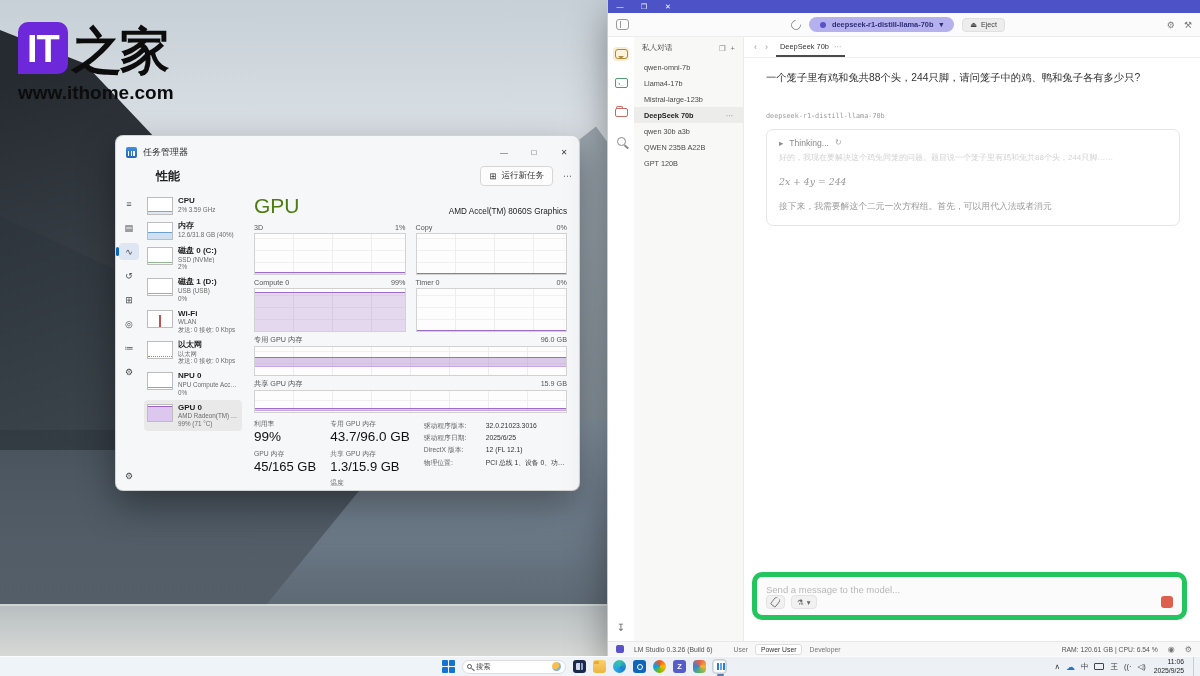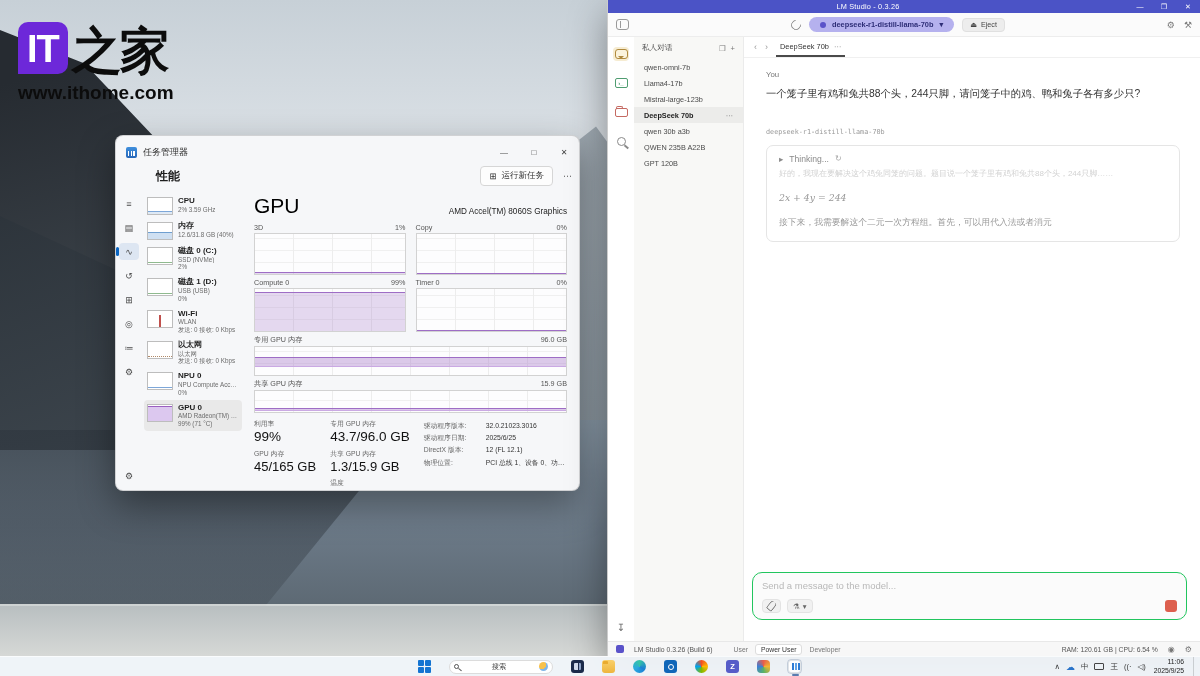--- a/index.html
+++ b/index.html
@@ -53,21 +53,21 @@
   .spark-disk i{height:2px;border-top:1px solid #8fba8f;}
   .spark-wifi i{left:11px;right:auto;width:2px;height:70%;background:#c0504d;}
   .spark-eth i{height:2px;border-top:1px dotted #b08968;}
   .spark-npu i{height:2px;border-top:1px solid #7da7d9;}
   .spark-gpu i{height:92%;background:#dcc8ef;border-top:1px solid #9b5fc0;}
   .side-txt{min-width:0;}
   .side-name{font-size:8px;font-weight:700;color:#1f1f1f;line-height:1.2;white-space:nowrap;}
   .side-sub{font-size:6.3px;color:#6b6b6b;line-height:1.25;white-space:nowrap;overflow:hidden;text-overflow:ellipsis;max-width:66px;}
   .tm-main{flex:1;padding:2px 12px 0 10px;min-width:0;}
   .gpu-head{display:flex;align-items:flex-end;justify-content:space-between;margin:2px 0 4px;}
-  .gpu-title{font-size:21px;font-weight:300;color:#000000;line-height:1;}
+  .gpu-title{font-size:21px;font-weight:300;color:#4d7c0f;line-height:1;}
   .gpu-sub{font-size:8.2px;color:#222;}
   .chart-grid{display:grid;grid-template-columns:1fr 1fr;column-gap:10px;}
   .chart-lblrow{display:flex;justify-content:space-between;font-size:7.2px;color:#555;margin:3px 0 1px;}
   .chart{position:relative;border:1px solid #d2d2d2;background:repeating-linear-gradient(90deg,transparent 0 38px,#ededed 38px 39px),repeating-linear-gradient(0deg,transparent 0 11px,#f0f0f0 11px 12px),#fdfdfe;overflow:hidden;}
   .c-sm{height:42px;}
   .c-sm2{height:44px;}
   .fill{position:absolute;left:0;right:0;bottom:0;background:rgba(160,112,198,.26);border-top:1.3px solid #9e6dc5;}
   .band{position:absolute;left:0;right:0;background:rgba(163,116,201,.38);border-top:1.3px solid #9e6dc5;border-bottom:1px solid #caa9e3;}
   .mem1{height:30px;}
   .mem2{height:23px;}
@@ -122,37 +122,37 @@
   .chat-scroll{flex:1;padding:12px 20px 0 22px;min-height:0;}
   .you{font-size:7.8px;color:#777;margin-bottom:7px;}
   .umsg{font-size:10.3px;color:#333;line-height:1.55;max-width:430px;}
   .mname{font-family:"DejaVu Sans Mono",monospace;font-size:6.8px;color:#999;margin:26px 0 9px;}
   .think-card{max-width:424px;border:1px solid #e5e5e5;border-radius:7px;padding:8px 12px 12px;}
   .think-head{display:flex;align-items:center;gap:6px;color:#8a8a8a;font-size:8.6px;}
   .think-head .sp{font-size:8px;color:#aaa;}
   .think-preview{font-size:8px;color:#d2d2d2;white-space:nowrap;overflow:hidden;text-overflow:ellipsis;margin-top:4px;}
   .eq{font-family:"DejaVu Serif",serif;font-style:italic;font-size:9.3px;color:#979797;margin-top:13px;}
   .think-zh{font-size:8.8px;color:#9a9a9a;margin-top:13px;line-height:1.5;}
-  .input-wrap{position:absolute;left:8px;right:13px;bottom:21px;height:48px;border:1px solid #22c55e;background:#fbfbfb;border-radius:10px;padding:7px 9px;}
+  .input-wrap{position:absolute;left:8px;right:13px;bottom:21px;height:48px;border:5px solid #22c55e;background:#fbfbfb;border-radius:10px;padding:7px 9px;}
   .ph{font-size:9.5px;color:#b8b8b8;}
   .input-tools{position:absolute;left:9px;bottom:6px;display:flex;gap:6px;align-items:center;}
   .itool{height:14px;border:1px solid #e3e3e3;background:#f1f1f1;border-radius:4px;display:flex;align-items:center;justify-content:center;padding:0 5px;color:#666;font-size:7.5px;gap:3px;}
   .clip{width:7px;height:10px;border:1.3px solid #777;border-radius:4px 4px 2px 2px;border-top:none;transform:rotate(38deg);}
   .stop-btn{position:absolute;right:9px;bottom:7px;width:12px;height:12px;border-radius:3px;background:#dd5f4e;}
   .lm-status{height:15px;background:#f7f7f7;border-top:1px solid #e8e8e8;display:flex;align-items:center;padding:0 8px;gap:10px;font-size:6.8px;color:#555;flex:none;}
   .lm-logo-dot{width:8px;height:8px;border-radius:2px;background:#5a52c9;flex:none;}
   .modes{display:flex;gap:2px;align-items:center;margin-left:6px;}
   .mode{padding:1px 5px;color:#777;}
   .mode.active{background:#fff;border:1px solid #ddd;border-radius:3px;color:#333;}
   .lm-status .grow{flex:1;}
   .stat-ic{color:#777;font-size:8px;}
 
   
   .taskbar{position:absolute;left:0;bottom:0;width:100%;height:20px;background:rgba(240,244,249,.94);border-top:1px solid rgba(255,255,255,.7);display:flex;align-items:center;}
-  .tb-centergrp{position:absolute;left:418px;display:flex;align-items:center;gap:18px;height:100%;text-align:center;}
+  .tb-centergrp{position:absolute;left:442px;display:flex;align-items:center;gap:7px;height:100%;}
   .start{width:13px;height:13px;display:grid;grid-template-columns:6px 6px;grid-template-rows:6px 6px;gap:1px;}
   .start i{background:#1374d2;border-radius:1px;}
   .search-pill{width:104px;height:14px;background:#fff;border:1px solid #dcdcdc;border-radius:8px;display:flex;align-items:center;padding:0 4px;gap:4px;}
   .mag{width:5px;height:5px;border:1.2px solid #555;border-radius:50%;position:relative;flex:none;}
   .mag:after{content:"";position:absolute;right:-3px;bottom:-2px;width:3.5px;height:1.2px;background:#555;transform:rotate(40deg);}
   .search-txt{font-size:7.3px;color:#444;flex:1;}
   .weather{width:9px;height:9px;border-radius:50%;background:radial-gradient(circle at 35% 35%,#f7c14c 0 45%,#7fb5e8 50% 100%);flex:none;}
   .tico{width:13px;height:13px;border-radius:3px;position:relative;}
   .t-view{background:#1b2a4a;}
   .t-view:after{content:"";position:absolute;inset:3px;background:linear-gradient(90deg,#cfd8ea 0 4px,transparent 4px 5px,#8fa3c8 5px 7px);border-radius:1px;}
@@ -399,21 +399,20 @@
                 <span class="det-val">PCI 总线 1、设备 0、功能 0</span>
               </div>
           </div>
         </div>
       </div>
     </div>
   </div>
 
   <div class="win lm">
     <div class="lm-titlebar">
-      <span class="lm-title">LM Studio - 0.3.26</span>
       <span class="lm-ctrls">
         <span class="wbtn">—</span>
         <span class="wbtn">❐</span>
         <span class="wbtn">✕</span>
       </span>
     </div>
 
     <div class="lm-toolbar">
       <span class="tgl"></span>
       <span class="tb-center">
@@ -485,21 +484,20 @@
         <div class="tabs-row">
           <span class="nav-ch">‹</span>
           <span class="nav-ch">›</span>
           <span class="tab">
             <span>DeepSeek 70b</span>
             <span class="dots">⋯</span>
           </span>
         </div>
 
         <div class="chat-scroll">
-          <div class="you">You</div>
           <div class="umsg">一个笼子里有鸡和兔共88个头，244只脚，请问笼子中的鸡、鸭和兔子各有多少只?</div>
           <div class="mname">deepseek-r1-distill-llama-70b</div>
           <div class="think-card">
             <div class="think-head">
               <span>▸</span>
               <span>Thinking...</span>
               <span class="sp">↻</span>
             </div>
             <div class="think-preview">好的，我现在要解决这个鸡兔同笼的问题。题目说一个笼子里有鸡和兔共88个头，244只脚……</div>
             <div class="eq">2x + 4y = 244</div>

